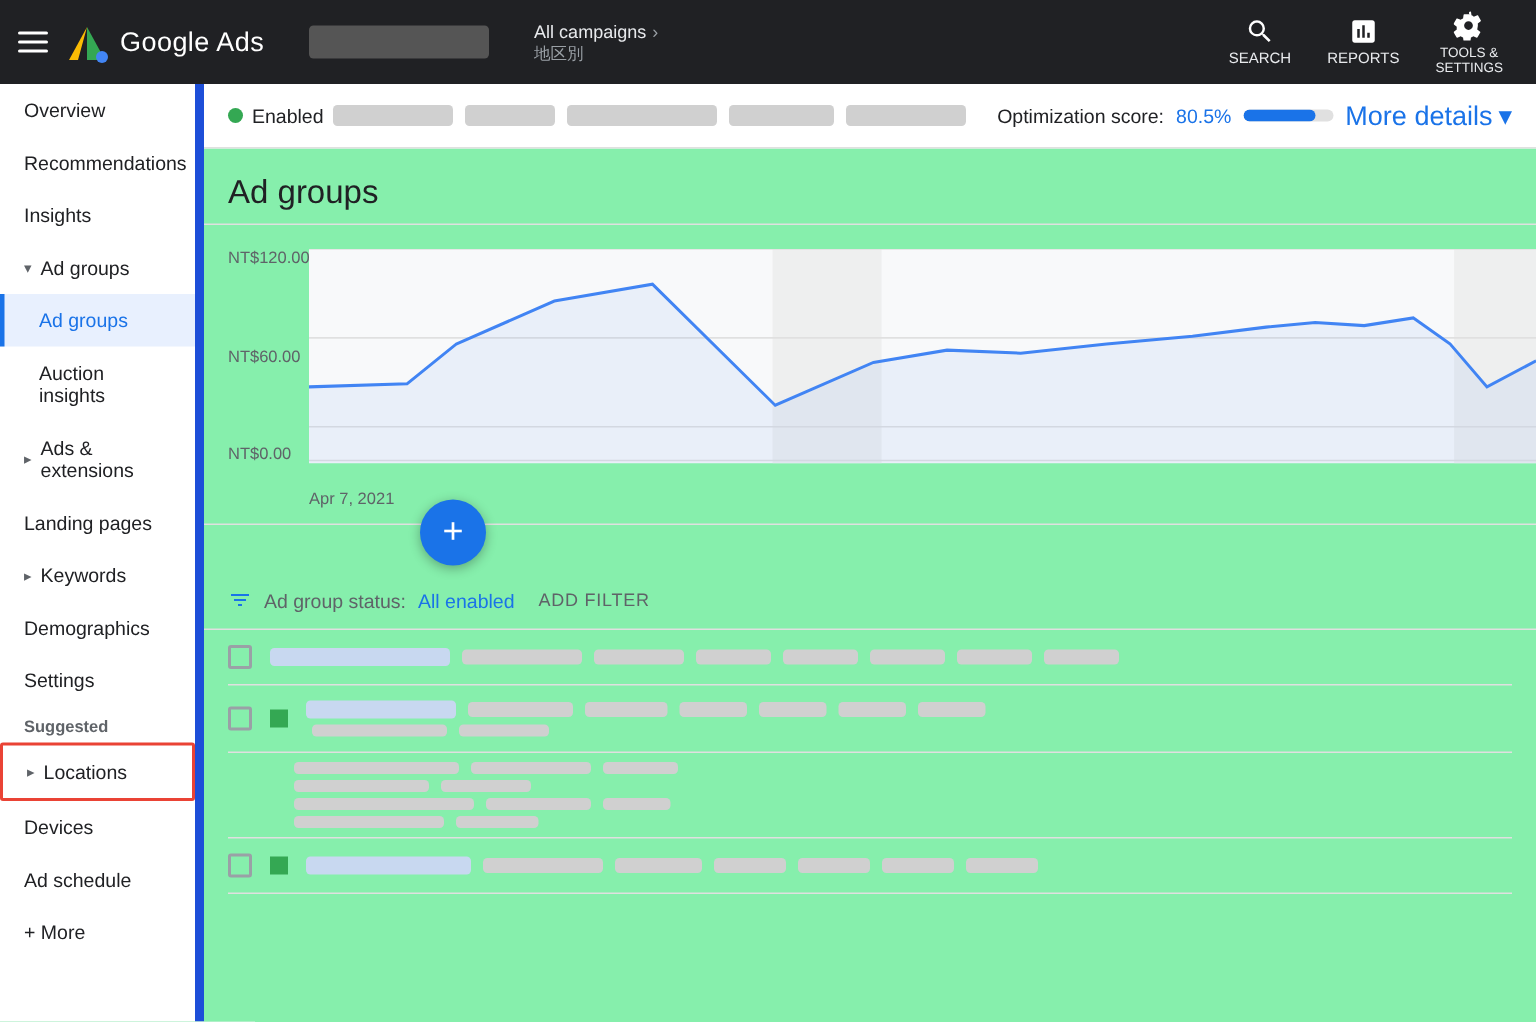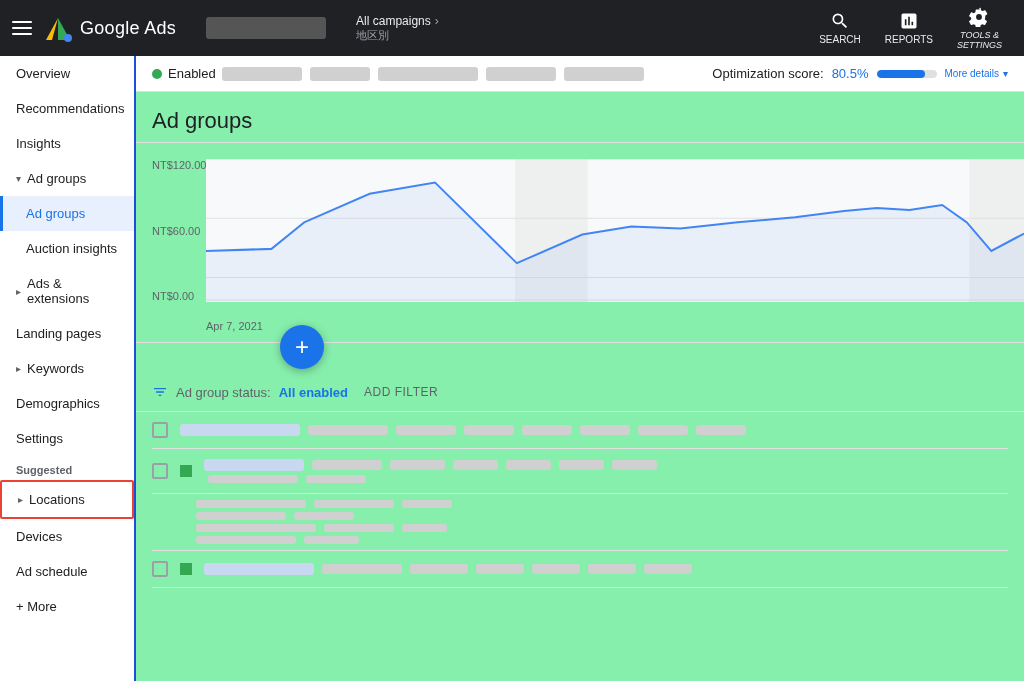--- a/index.html
+++ b/index.html
@@ -101,21 +101,21 @@
     
     .layout {
       display: flex;
       height: calc(681px - 56px);
     }
 
     
     .sidebar {
       width: 136px;
       background: white;
-      border-right: 2px solid #1d4ed8;
+      border-right: 6px solid #1d4ed8;
       overflow-y: auto;
       flex-shrink: 0;
     }
     .sidebar-item {
       display: flex;
       align-items: center;
       padding: 10px 16px;
       cursor: pointer;
       font-size: 13px;
       color: #202124;
@@ -205,21 +205,21 @@
       height: 100%;
       background: #1a73e8;
       border-radius: 4px;
     }
     .more-details {
       display: flex;
       align-items: center;
       gap: 4px;
       color: #1a73e8;
       cursor: pointer;
-      font-size: 10px;
+      font-size: 18px;
     }
 
     
     .page-title-bar {
       padding: 16px 16px 8px;
       border-bottom: 1px solid #e0e0e0;
     }
     .page-title {
       font-size: 22px;
       font-weight: 400;
@@ -268,21 +268,21 @@
       gap: 8px;
       padding: 8px 16px;
       border-bottom: 1px solid #e0e0e0;
     }
     .filter-text {
       font-size: 13px;
       color: #5f6368;
     }
     .filter-value {
       color: #1a73e8;
-      font-weight: 700;
+      font-weight: 400;
     }
     .add-filter-btn {
       font-size: 12px;
       font-weight: 500;
       color: #5f6368;
       letter-spacing: 0.5px;
       cursor: pointer;
       padding: 4px 8px;
       border-radius: 3px;
     }
@@ -369,21 +369,21 @@
     <div class="nav-icon-btn">
       <svg class="nav-icon-svg" viewBox="0 0 24 24" fill="white">
         <path d="M19 3H5c-1.1 0-2 .9-2 2v14c0 1.1.9 2 2 2h14c1.1 0 2-.9 2-2V5c0-1.1-.9-2-2-2zM9 17H7v-7h2v7zm4 0h-2V7h2v10zm4 0h-2v-4h2v4z"></path>
       </svg>
       <span>REPORTS</span>
     </div>
     <div class="nav-icon-btn">
       <svg class="nav-icon-svg" viewBox="0 0 24 24" fill="white">
         <path d="M12 15.5A3.5 3.5 0 0 1 8.5 12 3.5 3.5 0 0 1 12 8.5a3.5 3.5 0 0 1 3.5 3.5 3.5 3.5 0 0 1-3.5 3.5m7.43-2.92c.04-.34.07-.69.07-1.08s-.03-.74-.07-1.08l2.32-1.82c.21-.16.27-.46.13-.7l-2.2-3.82c-.13-.25-.42-.33-.67-.25l-2.74 1.1c-.57-.44-1.18-.79-1.86-1.06l-.42-2.92A.55.55 0 0 0 13 3h-4.4c-.28 0-.5.2-.54.46l-.42 2.92c-.68.27-1.29.62-1.86 1.06L3.04 6.35c-.25-.09-.54 0-.67.25L.17 10.42c-.14.23-.08.54.13.7l2.32 1.82c-.04.34-.07.69-.07 1.08s.03.74.07 1.08L.3 16.94c-.21.16-.27.46-.13.7l2.2 3.82c.13.25.42.33.67.25l2.74-1.1c.57.44 1.18.79 1.86 1.06l.42 2.92c.04.26.26.46.54.46H13c.27 0 .5-.2.54-.46l.42-2.92c.68-.27 1.29-.62 1.86-1.06l2.74 1.1c.25.09.54 0 .67-.25l2.2-3.82c.14-.24.08-.54-.13-.7l-2.32-1.82z"></path>
       </svg>
-      <span style="font-size:9px; text-align:center;font-style:italic;">TOOLS &amp;<br>SETTINGS</span>
+      <span style="font-size:9px; text-align:center;">TOOLS &amp;<br>SETTINGS</span>
     </div>
   </div>
 </div>
 
 <div class="layout">
 
   <div class="sidebar">
     <div class="sidebar-item">
       <span>Overview</span>
     </div>

